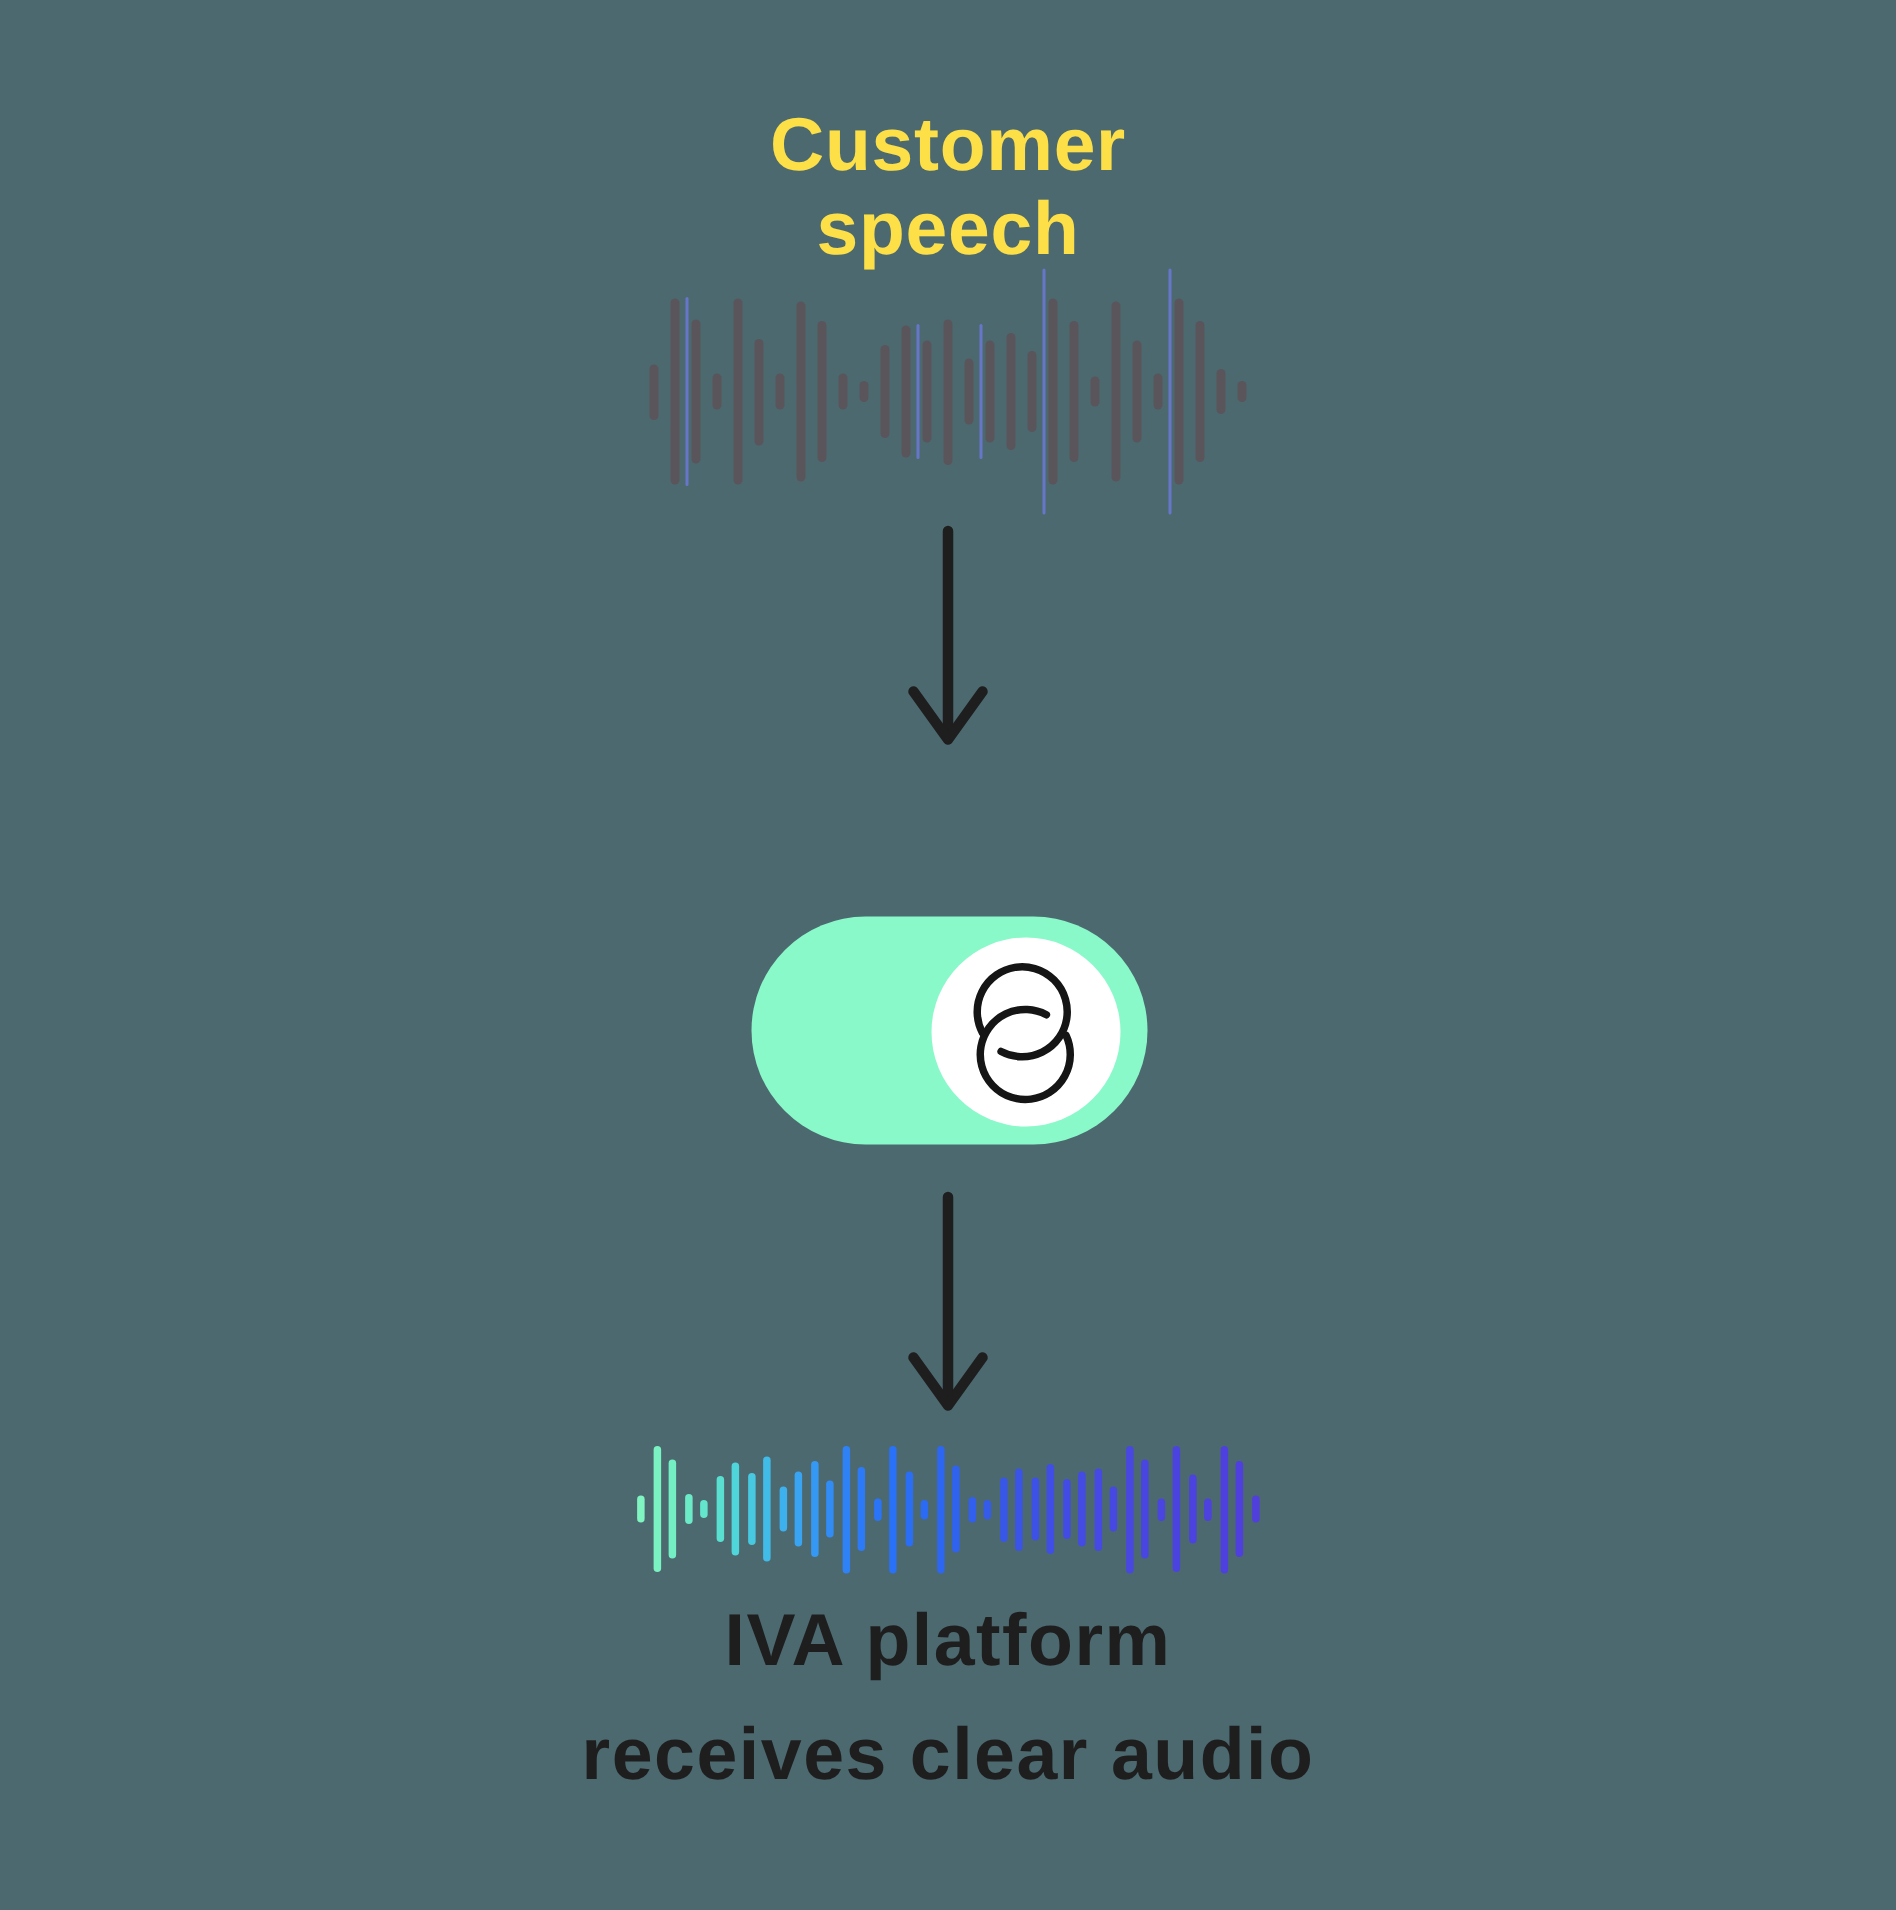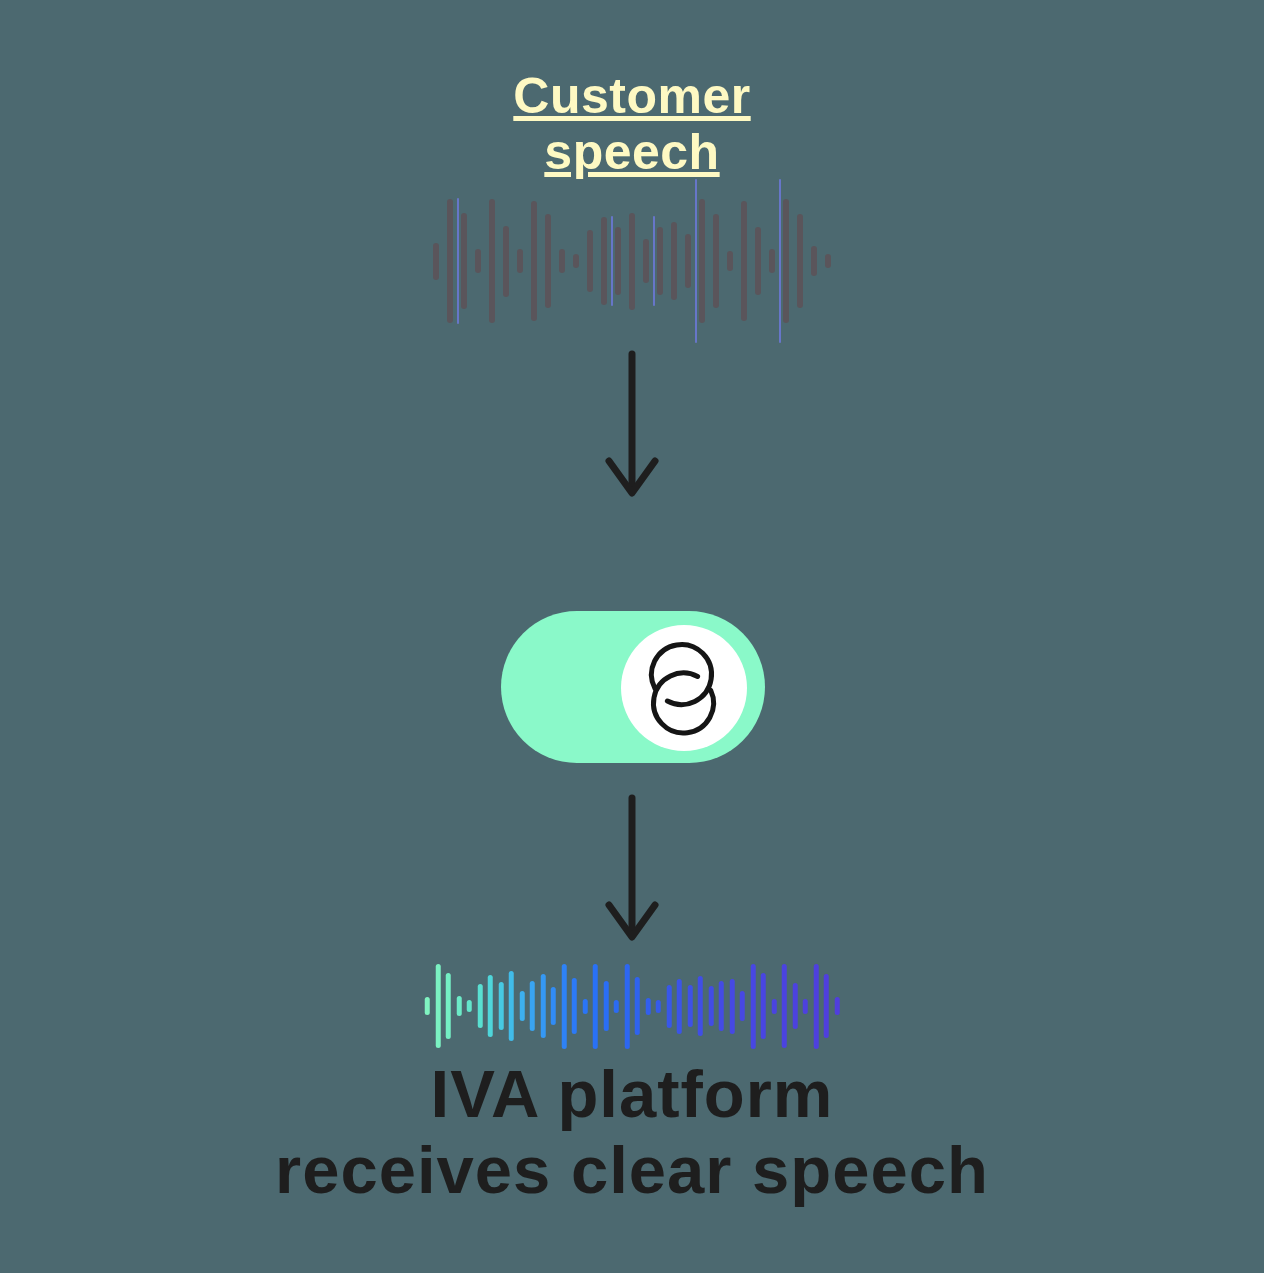--- a/index.html
+++ b/index.html
@@ -30,21 +30,21 @@
     letter-spacing: 0.5px;
   }
   .sdk-label {
     top: 533px;
     font-size: 50px;
     line-height: 56px;
     letter-spacing: 1px;
   }
   .caption {
     top: 1056px;
-    font-size: 67px;
+    font-size: 49px;
     line-height: 76px;
     letter-spacing: 1px;
   }
   .wave {
     position: absolute;
     left: 50%;
     transform: translateX(-50%);
     display: flex;
     align-items: center;
   }
@@ -100,21 +100,21 @@
     stroke: #151515;
     stroke-width: 5;
     stroke-linecap: round;
   }
 </style>
 </head>
 <body>
 
 <div class="stage" style="background: rgb(76, 105, 112);">
 
-  <div class="txt title" style="color: #fef9c3; text-decoration: underline;">
+  <div class="txt title" style="color: #fde047;">
     <div>Customer</div>
     <div>speech</div>
   </div>
 
   <div class="wave wave-noisy" style="gap: 8px;">
       <div class="bar" style="width: 6px; height: 37px; background: rgb(90, 85, 91);"></div>
       <div class="bar" style="width: 6px; height: 124px; background: rgb(90, 85, 91);"></div>
       <div class="bar" style="width: 6px; height: 96px; background: rgb(90, 85, 91);">
         <div class="bar-accent" style="background: rgb(108, 121, 216);"></div>
       </div>
@@ -212,16 +212,16 @@
       <div class="bar" style="width: 5px; height: 84px; background: rgb(75, 67, 224);"></div>
       <div class="bar" style="width: 5px; height: 46px; background: rgb(76, 66, 223);"></div>
       <div class="bar" style="width: 5px; height: 15px; background: rgb(77, 65, 223);"></div>
       <div class="bar" style="width: 5px; height: 85px; background: rgb(78, 64, 222);"></div>
       <div class="bar" style="width: 5px; height: 64px; background: rgb(79, 63, 222);"></div>
       <div class="bar" style="width: 5px; height: 18px; background: rgb(80, 62, 221);"></div>
     </div>
 
   <div class="txt caption" style="color: rgb(30, 30, 30);">
     <div>IVA platform</div>
-    <div>receives clear speech</div>
+    <div>receives clear audio</div>
   </div>
 
 </div>
 
 </body></html>

